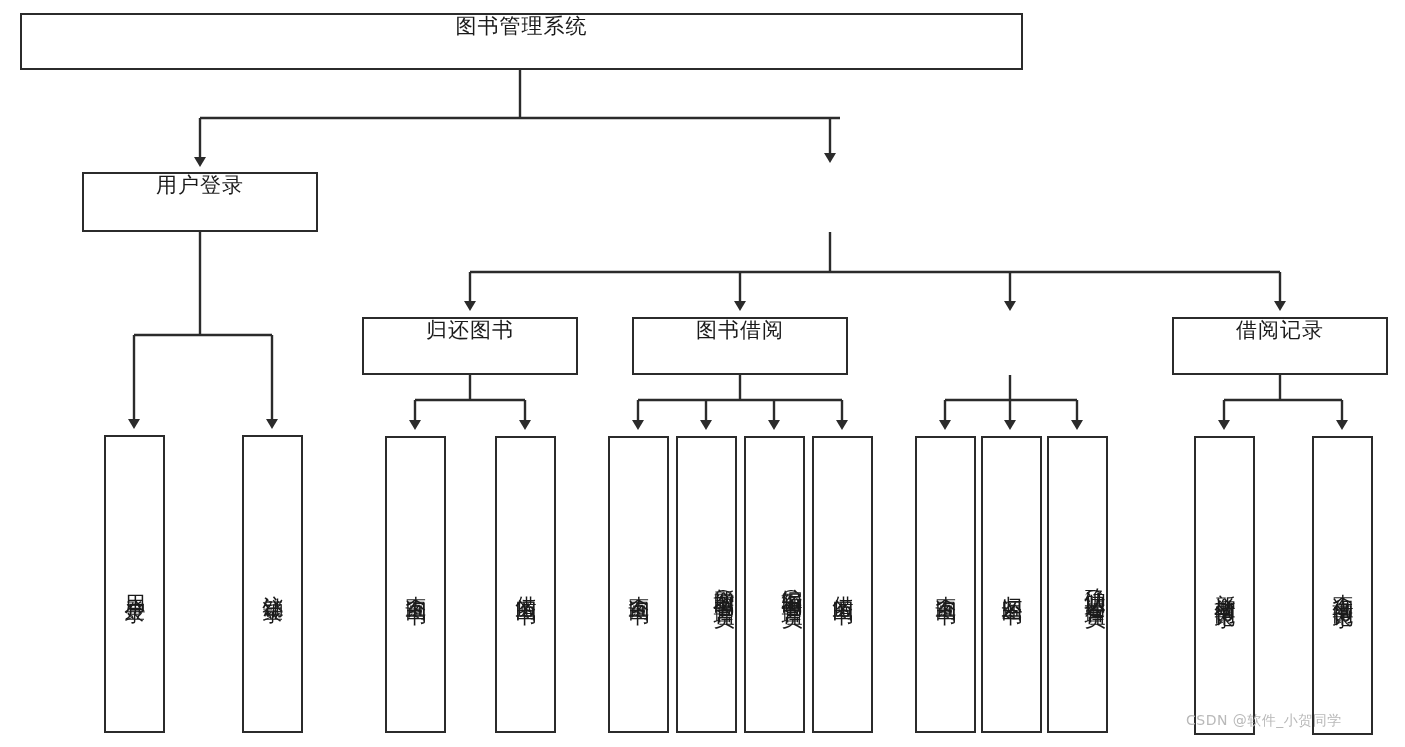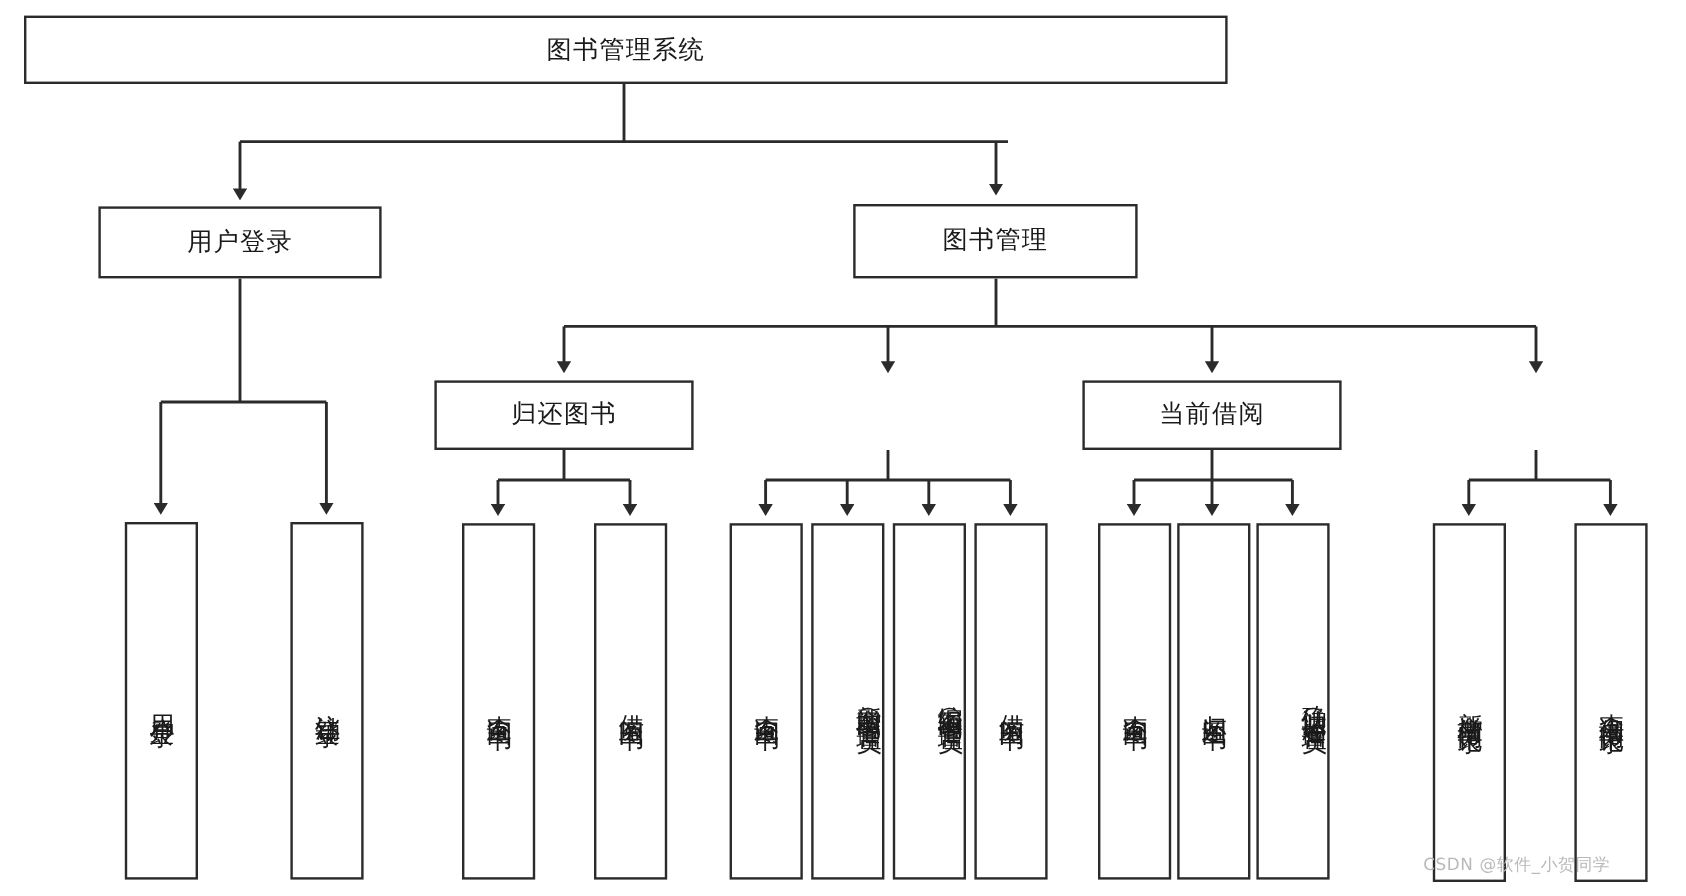--- a/index.html
+++ b/index.html
@@ -19,21 +19,21 @@
     position: absolute;
     left: 0; top: 0;
     width: 1405px; height: 747px;
     pointer-events: none;
   }
   .node {
     position: absolute;
     border: 2px solid #2b2b2b;
     background: #ffffff;
     display: flex;
-    align-items: center;
+    align-items: flex-start;
     justify-content: center;
     color: #1a1a1a;
   }
   .node.horiz {
     font-size: 21px;
     letter-spacing: 1px;
     line-height: 1.1;
   }
   .node.vert {
     writing-mode: vertical-rl;
@@ -114,29 +114,29 @@
     </g>
   </svg>
 
   <div class="node horiz" style="left:20px; top:13px; width:1003px; height:57px;">
     <span>图书管理系统</span>
   </div>
 
   <div class="node horiz" style="left:82px; top:172px; width:236px; height:60px;">
     <span>用户登录</span>
   </div>
-  <div class="node horiz" style="left:711px; top:170px; width:237px; height:62px;">
-    <span>图书管理</span>
-  </div>
 
   <div class="node horiz" style="left:362px; top:317px; width:216px; height:58px;">
     <span>归还图书</span>
   </div>
-  <div class="node horiz" style="left:902px; top:317px; width:216px; height:58px;">
-    <span>当前借阅</span>
+  <div class="node horiz" style="left:632px; top:317px; width:216px; height:58px;">
+    <span>图书借阅</span>
+  </div>
+  <div class="node horiz" style="left:1172px; top:317px; width:216px; height:58px;">
+    <span>借阅记录</span>
   </div>
 
   <div class="node vert centered" style="left:104px; top:435px; width:61px; height:298px;">
     <span>用户登录</span>
   </div>
   <div class="node vert centered" style="left:242px; top:435px; width:61px; height:298px;">
     <span>注销登录</span>
   </div>
 
   <div class="node vert centered" style="left:385px; top:436px; width:61px; height:297px;">

